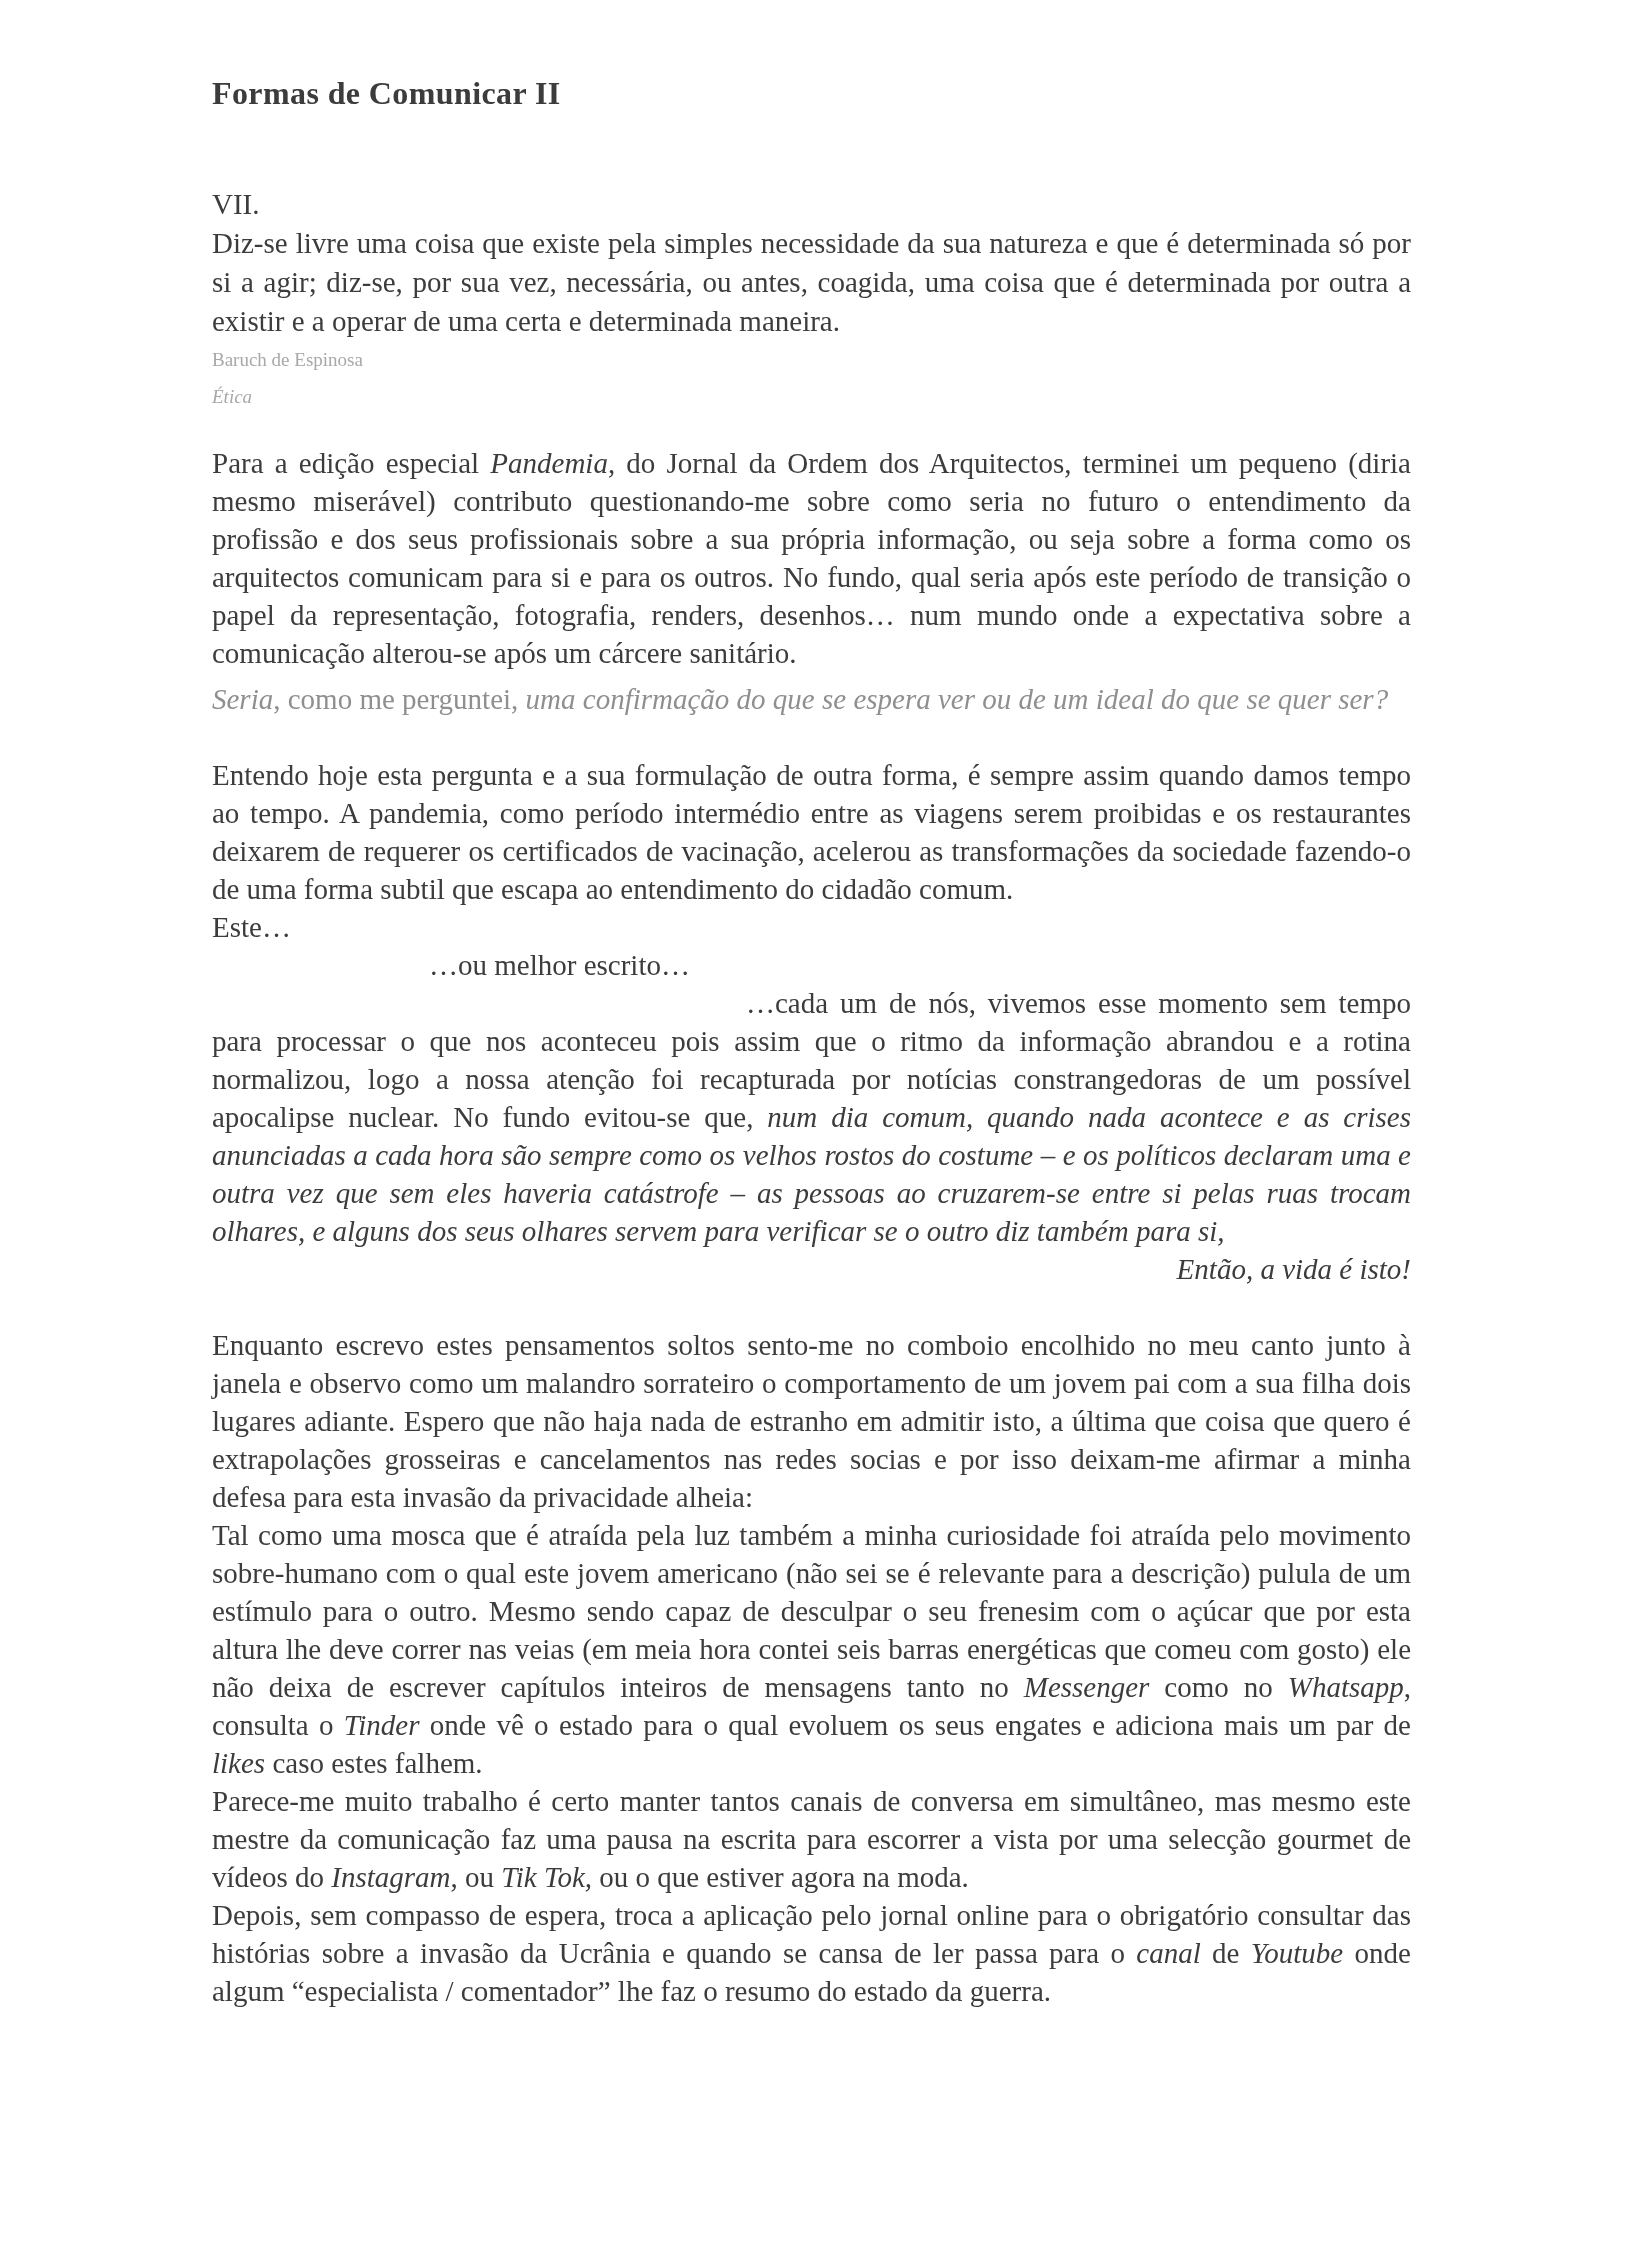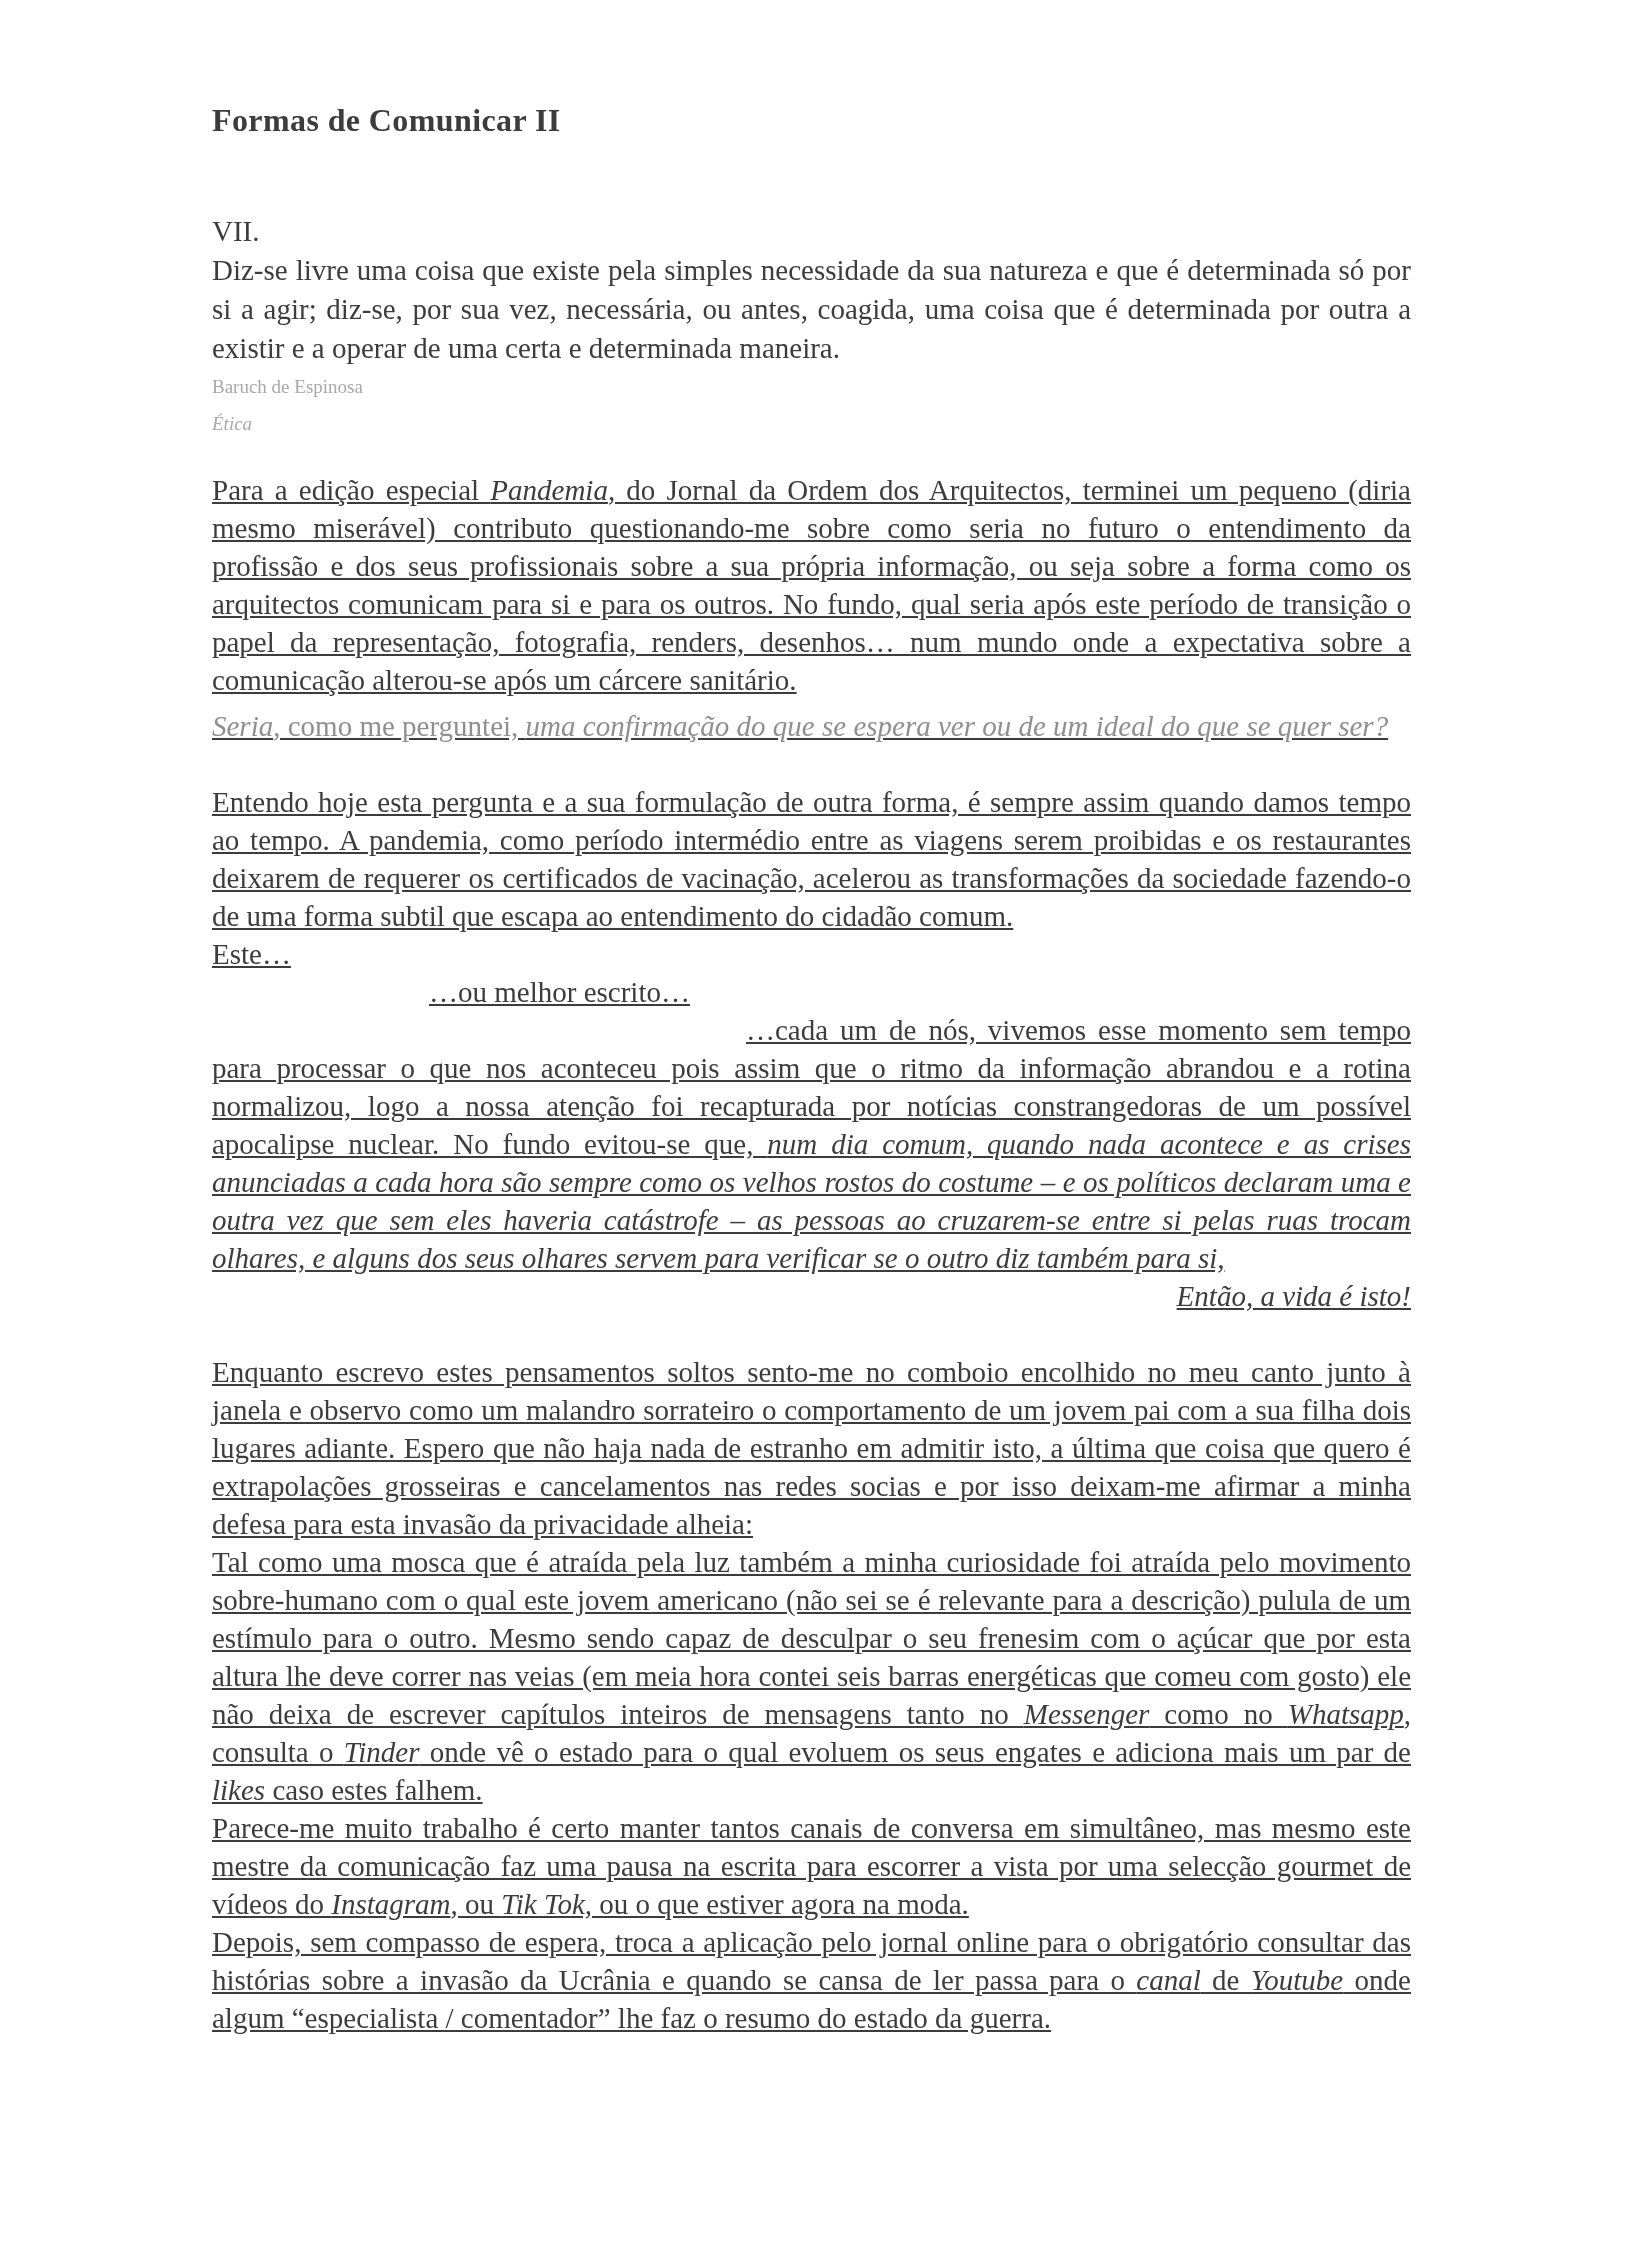--- a/index.html
+++ b/index.html
@@ -1,21 +1,21 @@
 <!DOCTYPE html>
 <html style="--page-bg: #ffffff; --text: #3c3c3c; --muted: #8f8f8f; --attrib: #a8a8a8;font-size:13.6px"><head>
 <meta charset="utf-8">
 <style>
   * { margin: 0; padding: 0; box-sizing: border-box; }
   html, body { background: #ffffff; }
   .page {
     width: 1628px;
     height: 2261px;
     background: var(--page-bg, #ffffff);
-    padding: 102px 217px 0 212px;
+    padding: 75px 217px 0 212px;
     font-family: "Liberation Serif", "DejaVu Serif", serif;
     color: var(--text, #3c3c3c);
     position: relative;
     overflow: hidden;
   }
   .doc-title {
     font-size: 32px;
     font-weight: bold;
     letter-spacing: 0.4px;
     color: var(--text, #3c3c3c);
@@ -33,21 +33,20 @@
   .epigraph-attrib {
     color: var(--attrib, #a8a8a8);
     font-size: 19px;
     line-height: 37px;
   }
   .epigraph-source { font-style: italic; }
   .doc-body {
     margin-top: 29px;
     font-size: 29px;
     line-height: 38px;
-    text-decoration: underline;
   }
   .para { text-align: justify; hyphens: none; }
   .para.gap { margin-top: 38px; }
   .para .it { font-style: italic; }
   .para.muted { color: var(--muted, #8f8f8f); margin-top: 8px; }
 </style>
 </head>
 <body>
 
 <div class="page">

